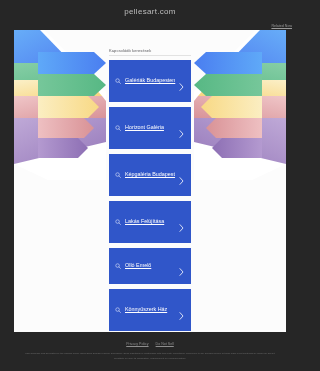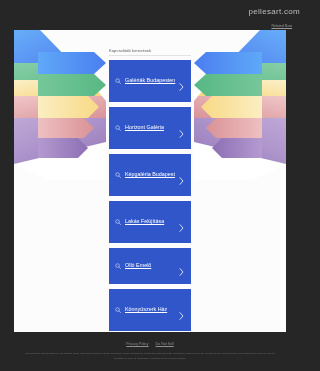--- a/index.html
+++ b/index.html
@@ -6,21 +6,21 @@
   html, body {
     width:300px; height:371px;
     background:#262626;
     font-family:"Liberation Sans", sans-serif;
     overflow:hidden;
   }
 
   
   .chrome-bar{
     height:22px;
-    display:flex; align-items:center; justify-content:flex-end;
+    display:flex; align-items:center; justify-content:center;
     background:#262626;
   }
   .chrome-title{
     font-size:8px; color:#bdbdbd; letter-spacing:.3px;
   }
 
   .related-row{
     height:8px;
     display:flex; justify-content:flex-end; align-items:center;
     padding-right:8px;

